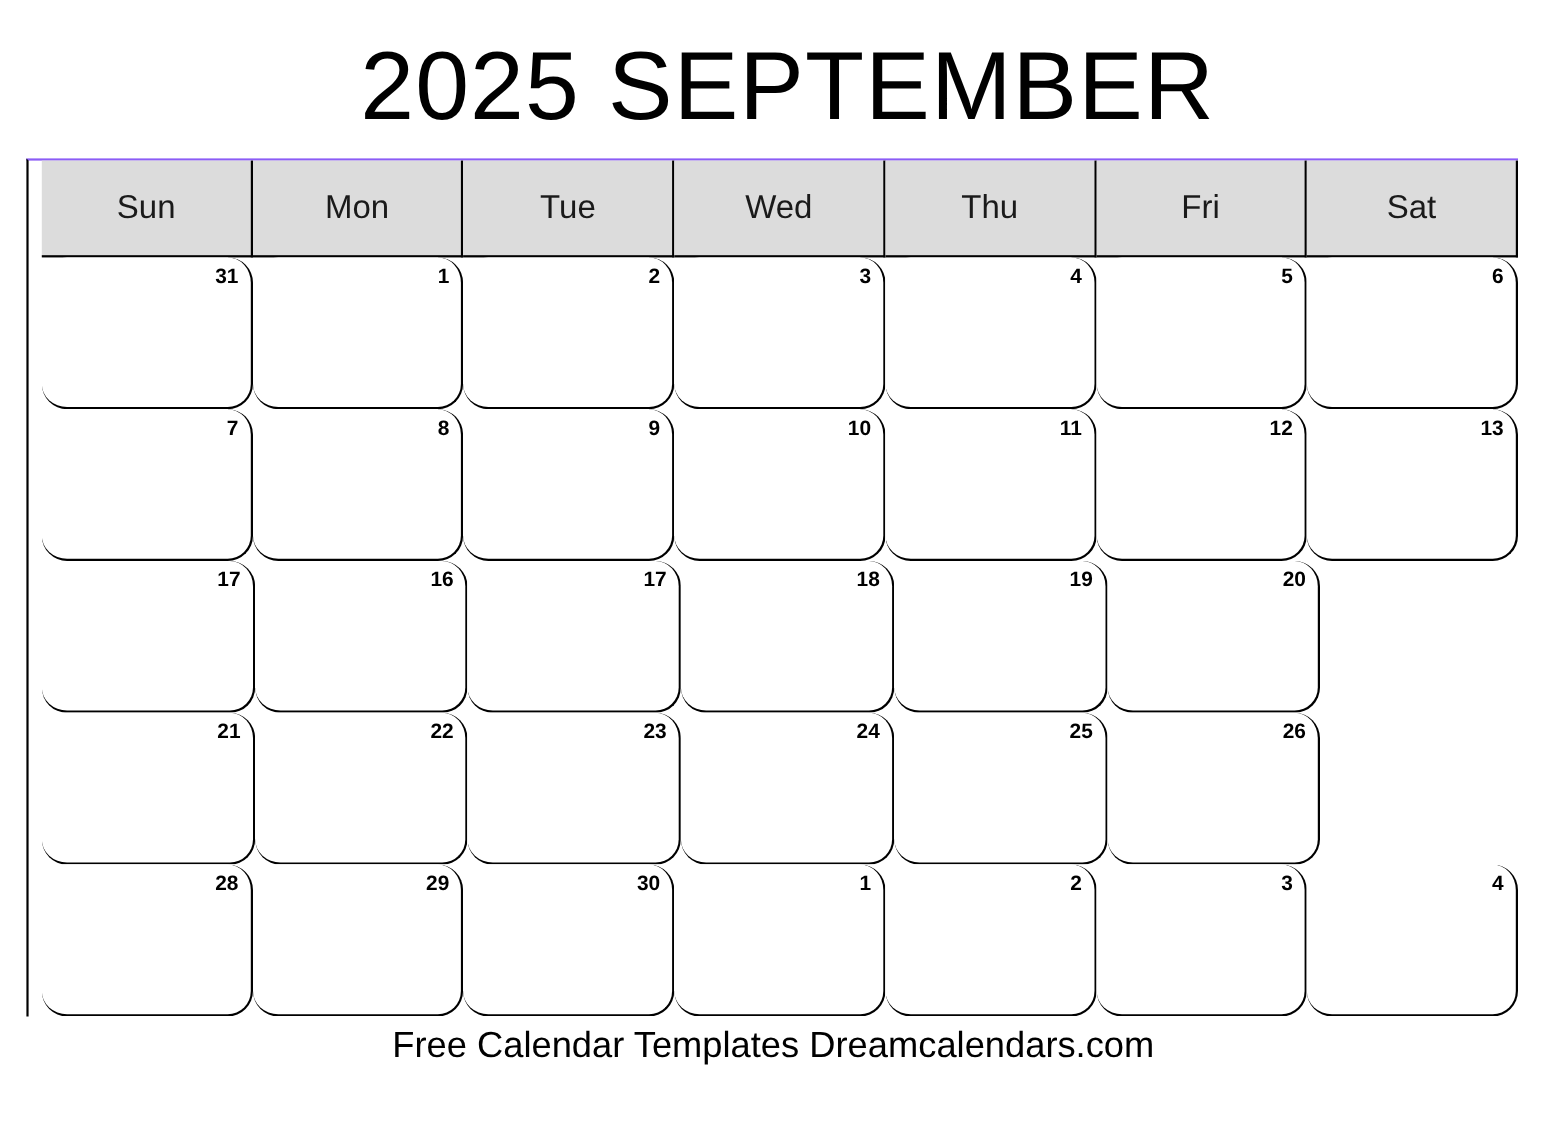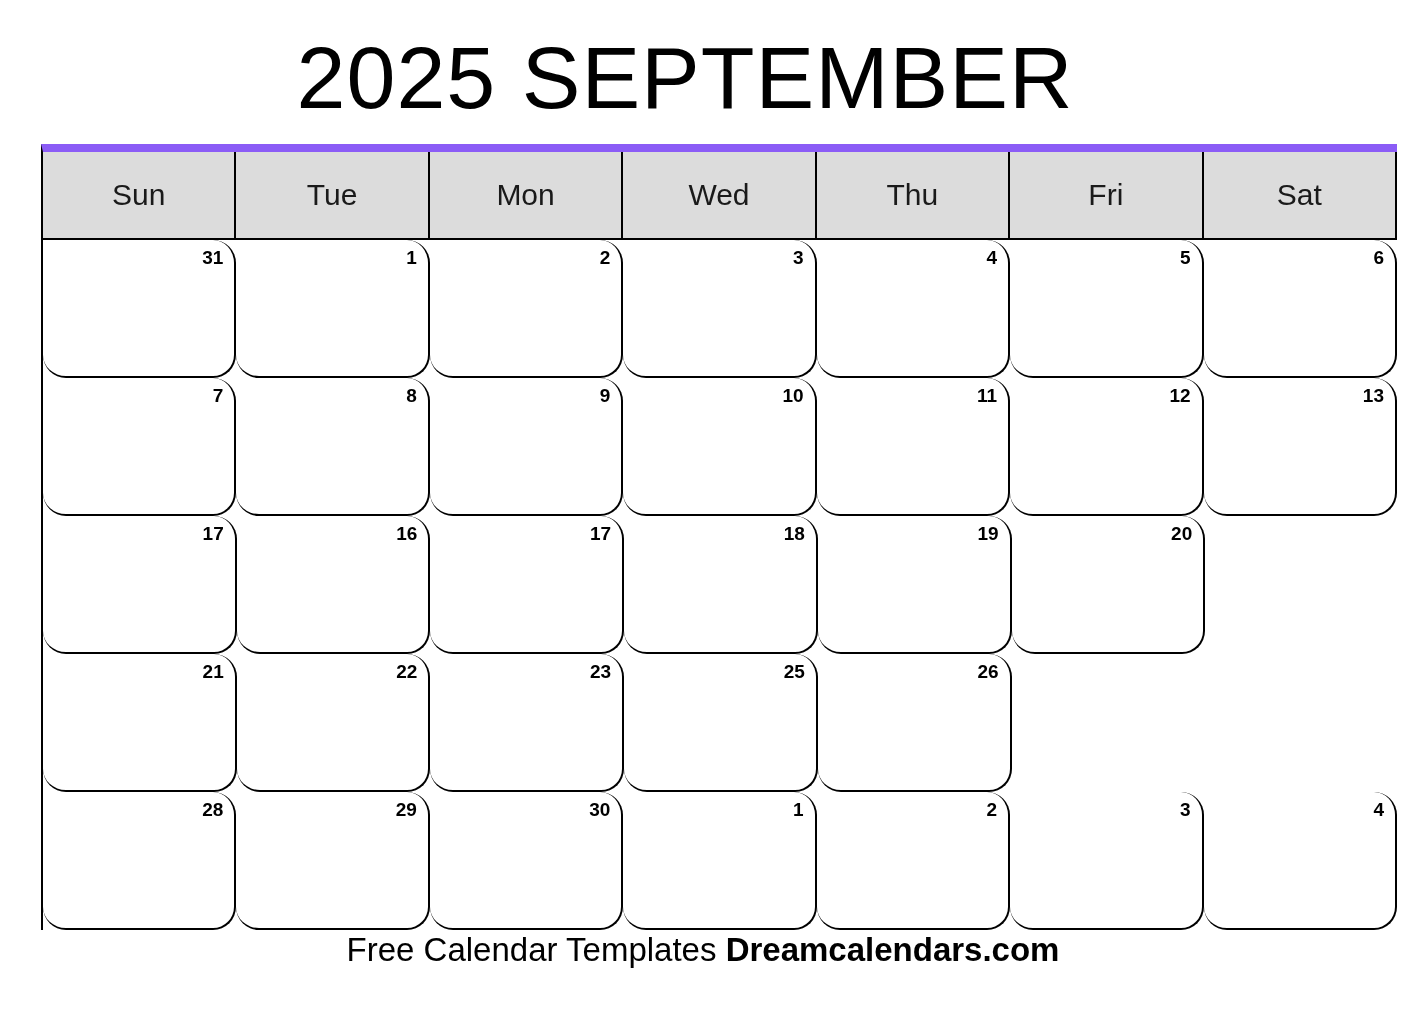--- a/index.html
+++ b/index.html
@@ -16,46 +16,47 @@
   }
   .page {
     position: relative;
     width: 1406px;
     height: 1020px;
     box-sizing: border-box;
   }
   
   .title-bar {
     position: absolute;
-    left: 7px;
+    left: 38px;
     top: 14px;
     width: 1356px;
     height: 128px;
     display: flex;
     align-items: center;
     justify-content: center;
     text-align: right;
   }
   .title {
     font-size: 88px;
     font-weight: 400;
     letter-spacing: 1px;
     line-height: 1;
     white-space: nowrap;
     font-family: "Liberation Sans", sans-serif;
   }
   
   .calendar {
     position: absolute;
-    left: 41px;
+    left: 24px;
     top: 144px;
     width: 1356px;
     border-left: 2px solid #000;
-    border-top: 8px solid #8b5cf6;
+    border-top: 2px solid #8b5cf6;
     box-sizing: border-box;
+    padding-left: 12px;
   }
   .row {
     display: flex;
     width: 100%;
   }
   .cell {
     box-sizing: border-box;
     border-right: 2px solid #000;
     border-bottom: 2px solid #000;
     width: 193.71px;
@@ -95,45 +96,45 @@
     width: 1406px;
     text-align: center;
     font-size: 33px;
     line-height: 1.2;
     white-space: nowrap;
   }
   .footer .plain {
     font-weight: 400;
   }
   .footer .brand {
-    font-weight: bold;
+    font-weight: normal;
   }
 </style>
 </head>
 <body>
 
 <div class="page">
 
   <div class="title-bar">
     <div class="title">2025 SEPTEMBER</div>
   </div>
 
   <div class="calendar">
 
     <div class="row head-row">
       <div class="cell">
         <span class="head-label">Sun</span>
       </div>
       <div class="cell">
+        <span class="head-label">Mon</span>
+      </div>
+      <div class="cell">
         <span class="head-label">Tue</span>
       </div>
       <div class="cell">
-        <span class="head-label">Mon</span>
-      </div>
-      <div class="cell">
         <span class="head-label">Wed</span>
       </div>
       <div class="cell">
         <span class="head-label">Thu</span>
       </div>
       <div class="cell">
         <span class="head-label">Fri</span>
       </div>
       <div class="cell">
         <span class="head-label">Sat</span>
@@ -211,20 +212,23 @@
 
     <div class="row day-row">
       <div class="cell">
           <span class="daynum">21</span>
         </div>
       <div class="cell">
           <span class="daynum">22</span>
         </div>
       <div class="cell">
           <span class="daynum">23</span>
+        </div>
+      <div class="cell">
+          <span class="daynum">24</span>
         </div>
       <div class="cell">
           <span class="daynum">25</span>
         </div>
       <div class="cell">
           <span class="daynum">26</span>
         </div>
     </div>
 
     <div class="row day-row">

